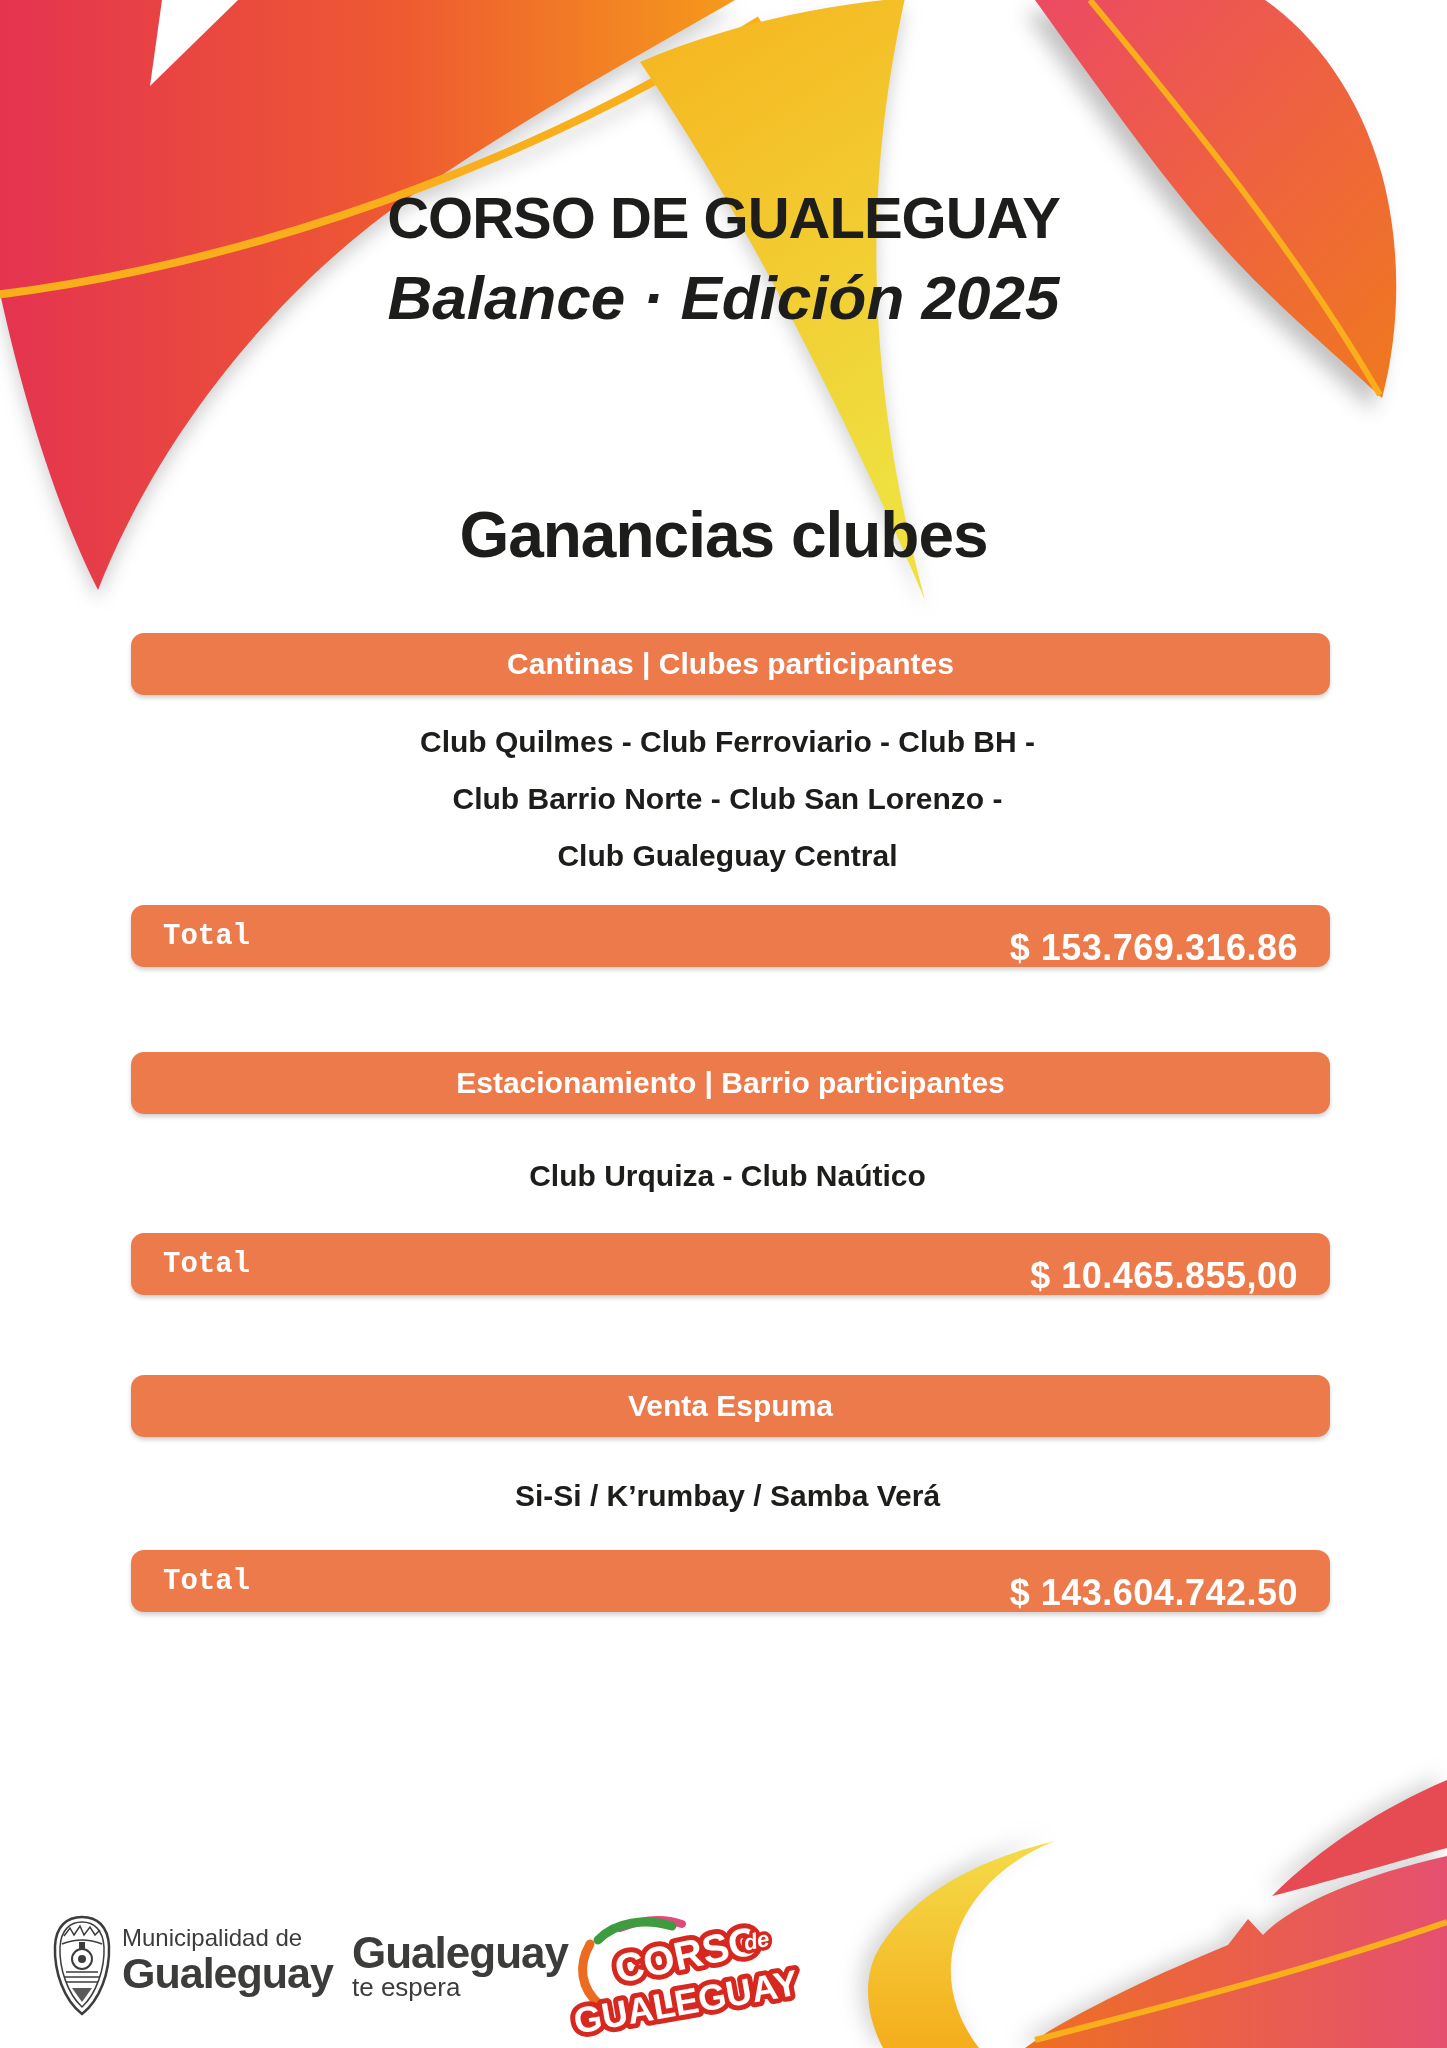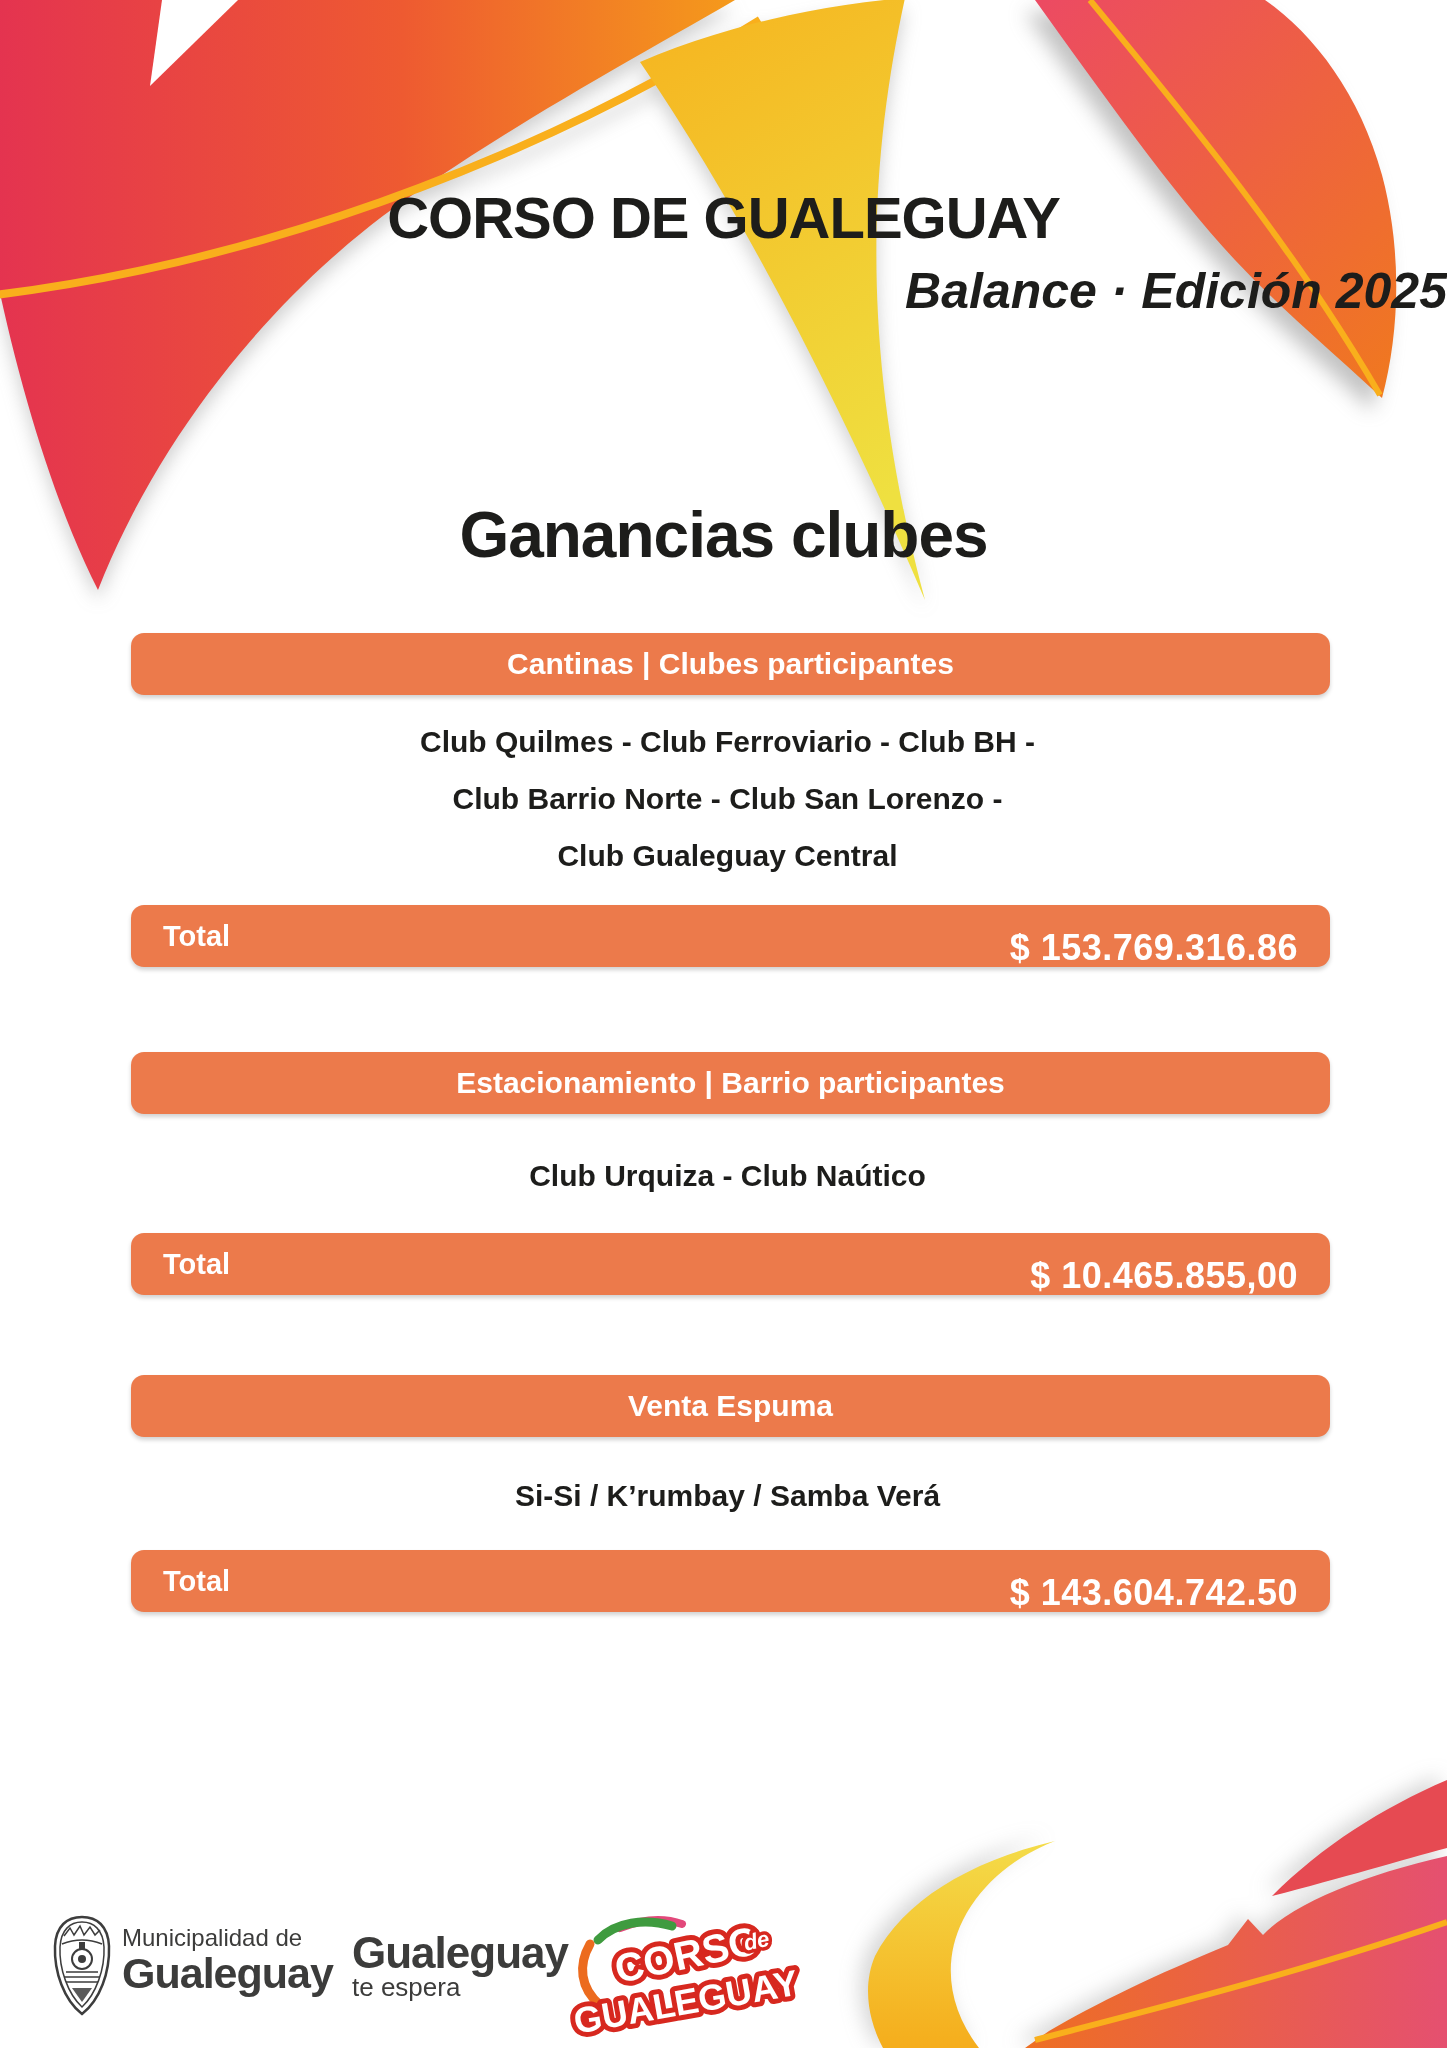--- a/index.html
+++ b/index.html
@@ -13,32 +13,32 @@
 
   
   .deco{position:absolute;pointer-events:none;}
   .deco-tl{left:0;top:0;filter:drop-shadow(0 10px 9px rgba(120,120,120,.35));}
   .deco-tr{right:0;top:0;filter:drop-shadow(-10px 12px 10px rgba(120,120,120,.45));}
   .deco-br{right:0;bottom:0;filter:drop-shadow(-8px -4px 10px rgba(120,120,120,.30));}
 
   
   .doc-title{position:absolute;top:184px;left:0;right:0;text-align:center;
     font-size:58px;font-weight:bold;letter-spacing:-1px;color:var(--text-dark);}
-  .doc-subtitle{position:absolute;top:262px;left:0;right:0;text-align:right;
-    font-size:50px;font-weight:bold;font-style:italic;color:var(--text-dark);}
+  .doc-subtitle{position:absolute;top:262px;left:0;right:0;text-align:center;
+    font-size:62px;font-weight:bold;font-style:italic;color:var(--text-dark);}
   .page-heading{position:absolute;top:498px;left:0;right:0;text-align:center;
     font-size:64px;font-weight:bold;letter-spacing:-1px;color:var(--text-dark);}
 
   
   .bar{position:absolute;left:131px;width:1199px;height:62px;border-radius:13px;
     background:var(--bar-orange);box-shadow:0 3px 4px rgba(0,0,0,.18);
     display:flex;align-items:center;color:var(--bar-text);}
   .header-bar{justify-content:center;font-size:30px;font-weight:bold;}
   .total-bar{justify-content:space-between;padding:0 32px;}
-  .total-label{font-size:29px;font-weight:bold;}
+  .total-label{font-size:29px;font-weight:bold;font-family:Liberation Mono, monospace;}
   .total-value{font-size:36px;font-weight:bold;letter-spacing:.5px;margin-top:24px;}
 
   
   .club-lines{position:absolute;left:8px;right:0;text-align:center;
     font-size:30px;font-weight:bold;line-height:57px;color:var(--text-dark);}
 
   
   .crest{position:absolute;left:50px;top:1914px;}
   .muni-text{position:absolute;left:122px;top:1924px;color:var(--footer-gray);}
   .muni-line1{font-size:24px;}

